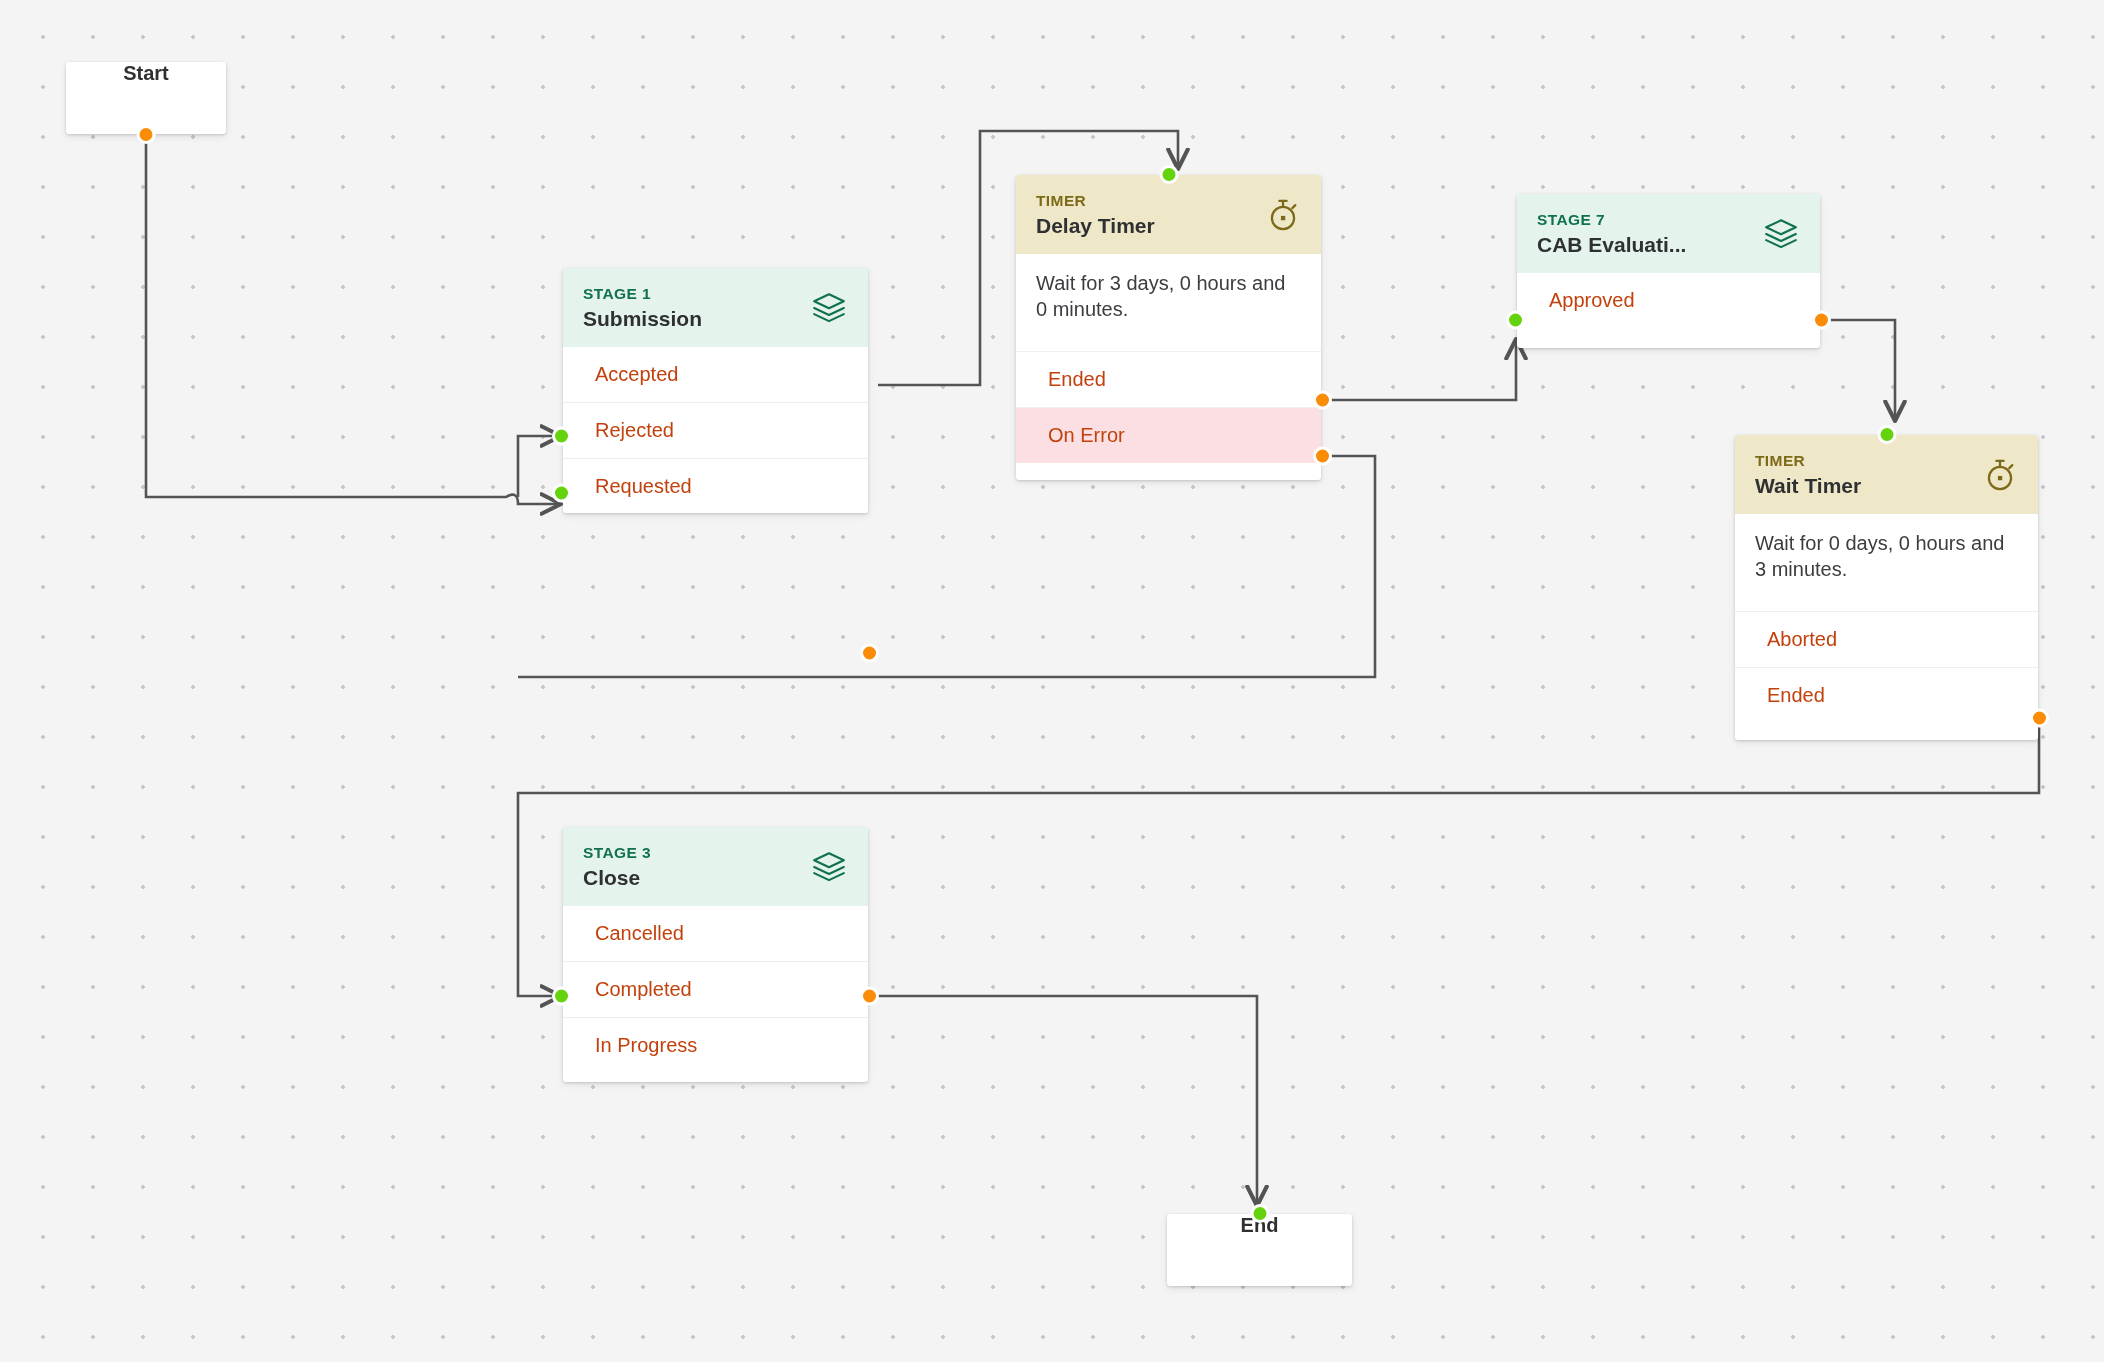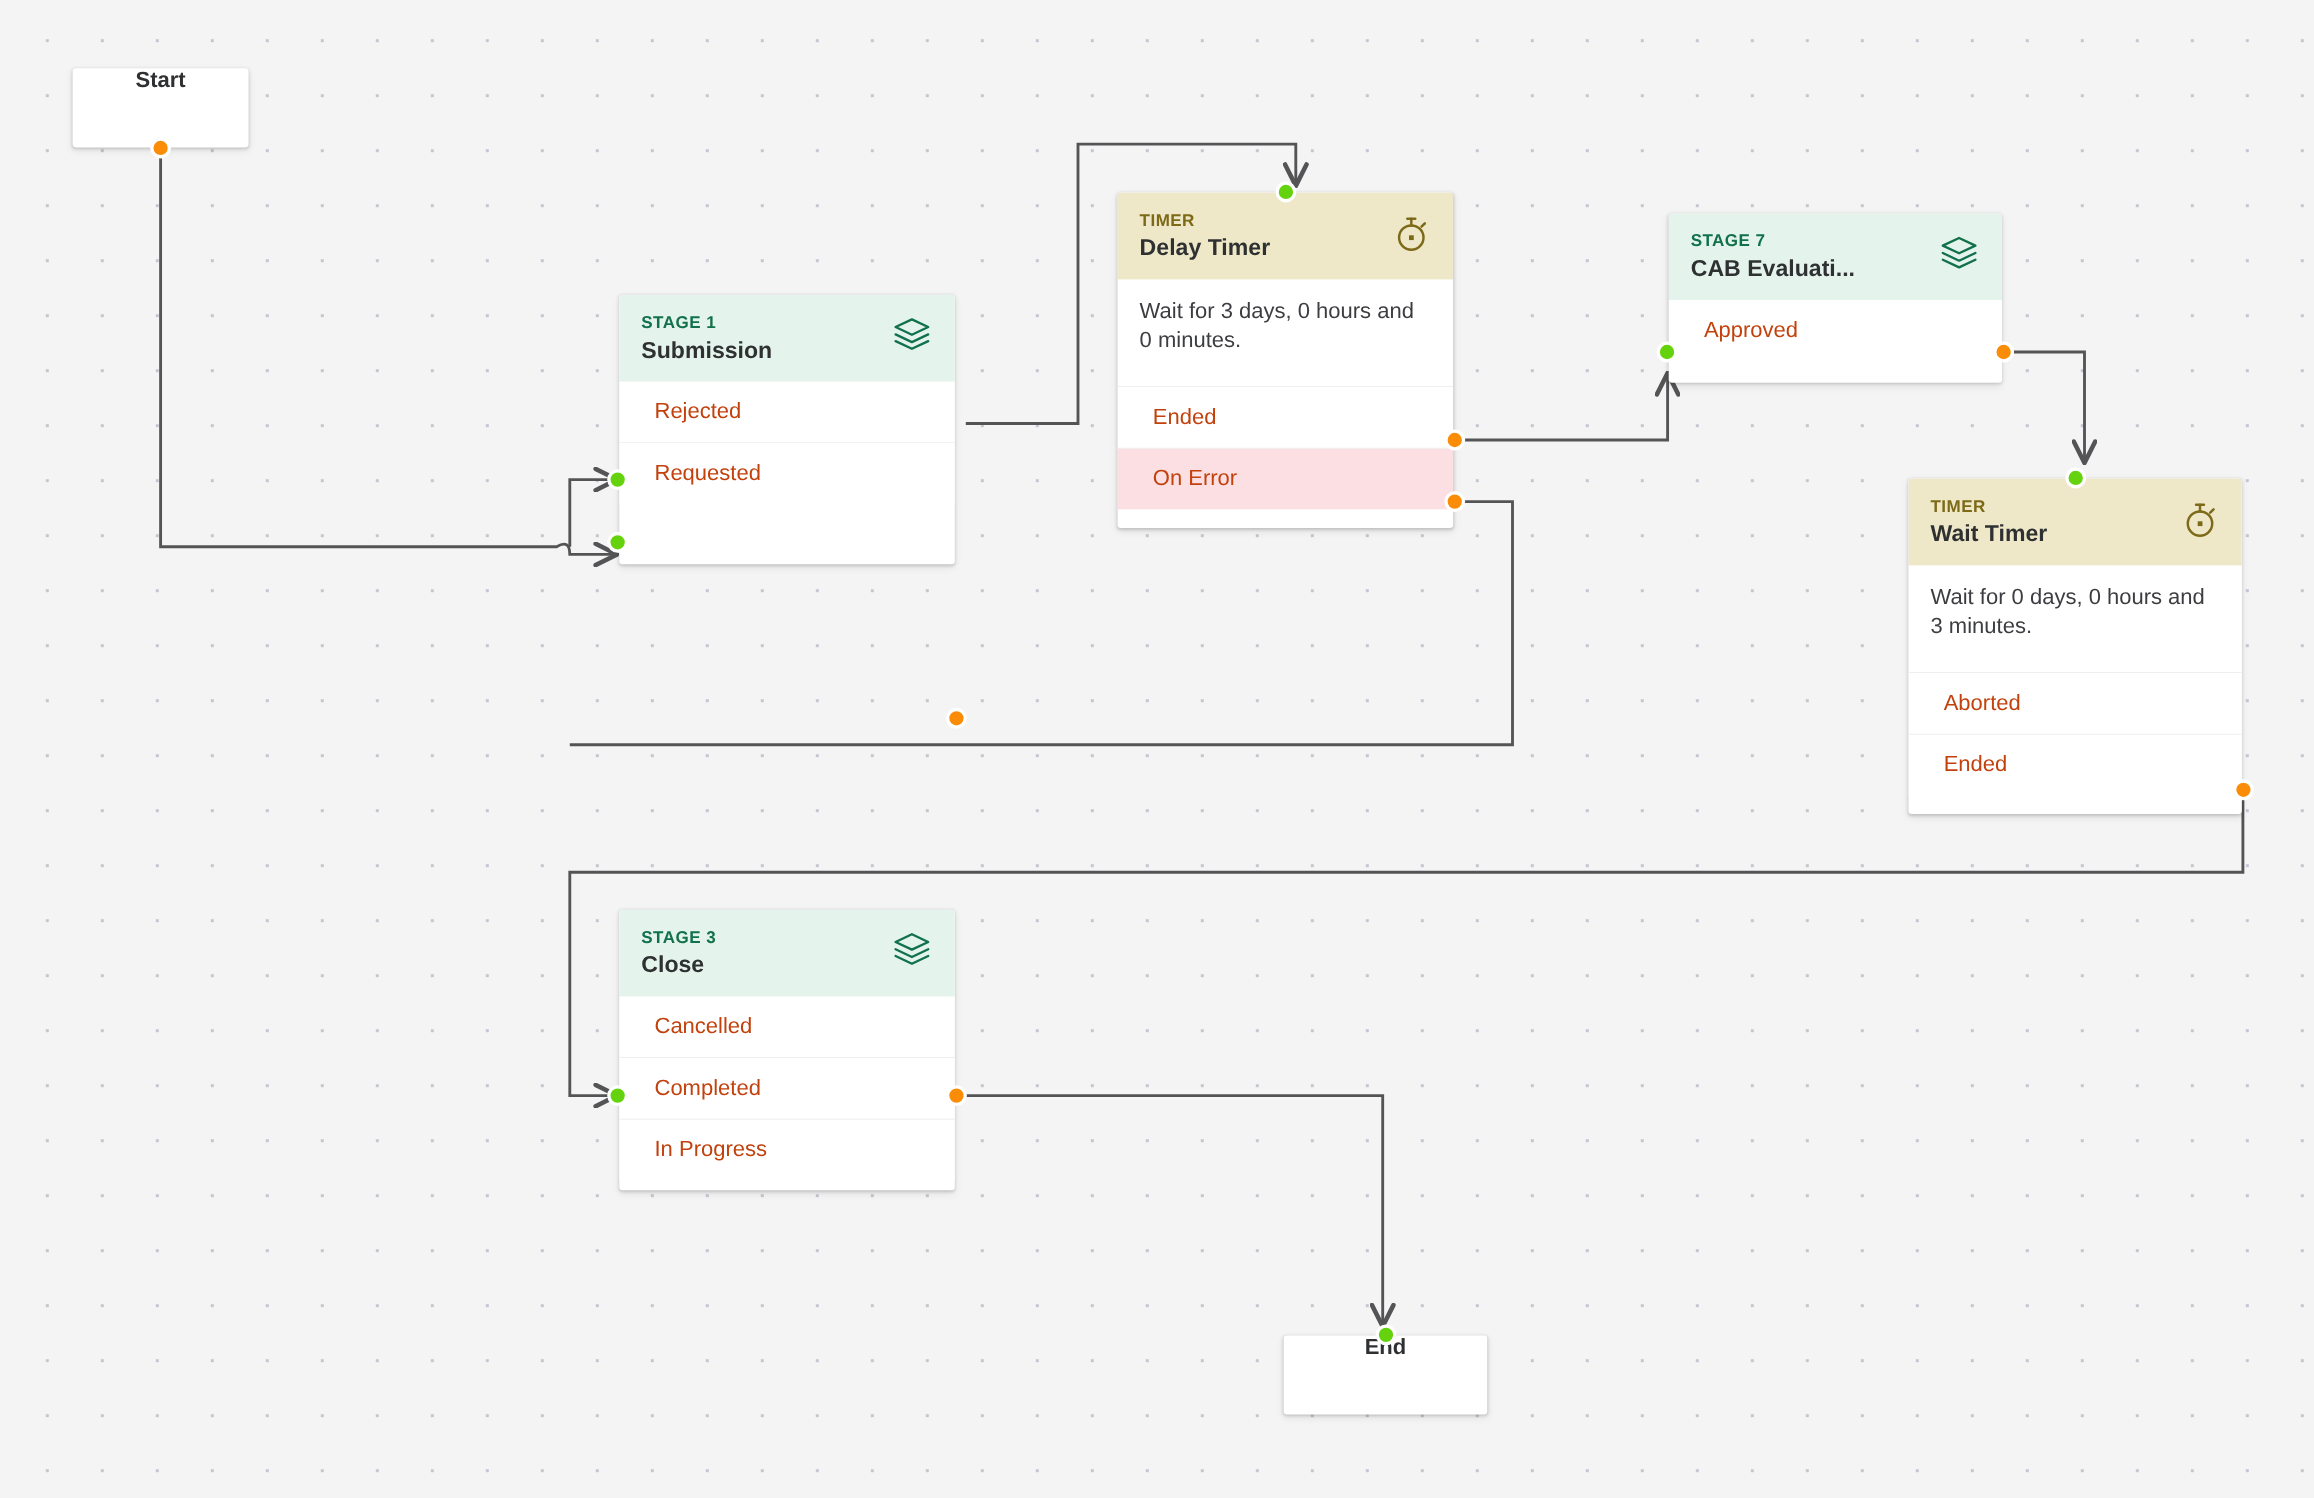--- a/index.html
+++ b/index.html
@@ -51,21 +51,21 @@
     justify-content: center;
     font-size: 20px;
     font-weight: 700;
     color: #2f3032;
   }
 
   
   .card-header {
     position: relative;
     display: flex;
-    align-items: flex-start;
+    align-items: center;
     justify-content: space-between;
     padding: 16px 20px 14px 20px;
   }
   .header-stage { background: #e4f4ec; }
   .header-timer { background: #eee8c8; }
 
   .header-kicker {
     font-size: 15.5px;
     font-weight: 700;
     letter-spacing: 0.4px;
@@ -191,20 +191,23 @@
         </div>
         <span class="header-icon">
           <svg width="38" height="32" viewBox="0 0 24 22" fill="none" stroke="#11714b" stroke-width="1.45" stroke-linejoin="round" stroke-linecap="round">
             <path d="M12 1.6 L22.2 6.4 L12 11.2 L1.8 6.4 Z"></path>
             <path d="M1.8 11 L12 15.8 L22.2 11"></path>
             <path d="M1.8 15.2 L12 20 L22.2 15.2"></path>
           </svg>
         </span>
       </div>
       <div class="port-row">
+        <span>Accepted</span>
+      </div>
+      <div class="port-row">
         <span>Rejected</span>
       </div>
       <div class="port-row">
         <span>Requested</span>
       </div>
     </div>
     <span class="port port-out" style="top:385px;"></span>
     <span class="port port-in" style="top:168px;"></span>
     <span class="port port-in" style="top:225px;"></span>
   </div>

